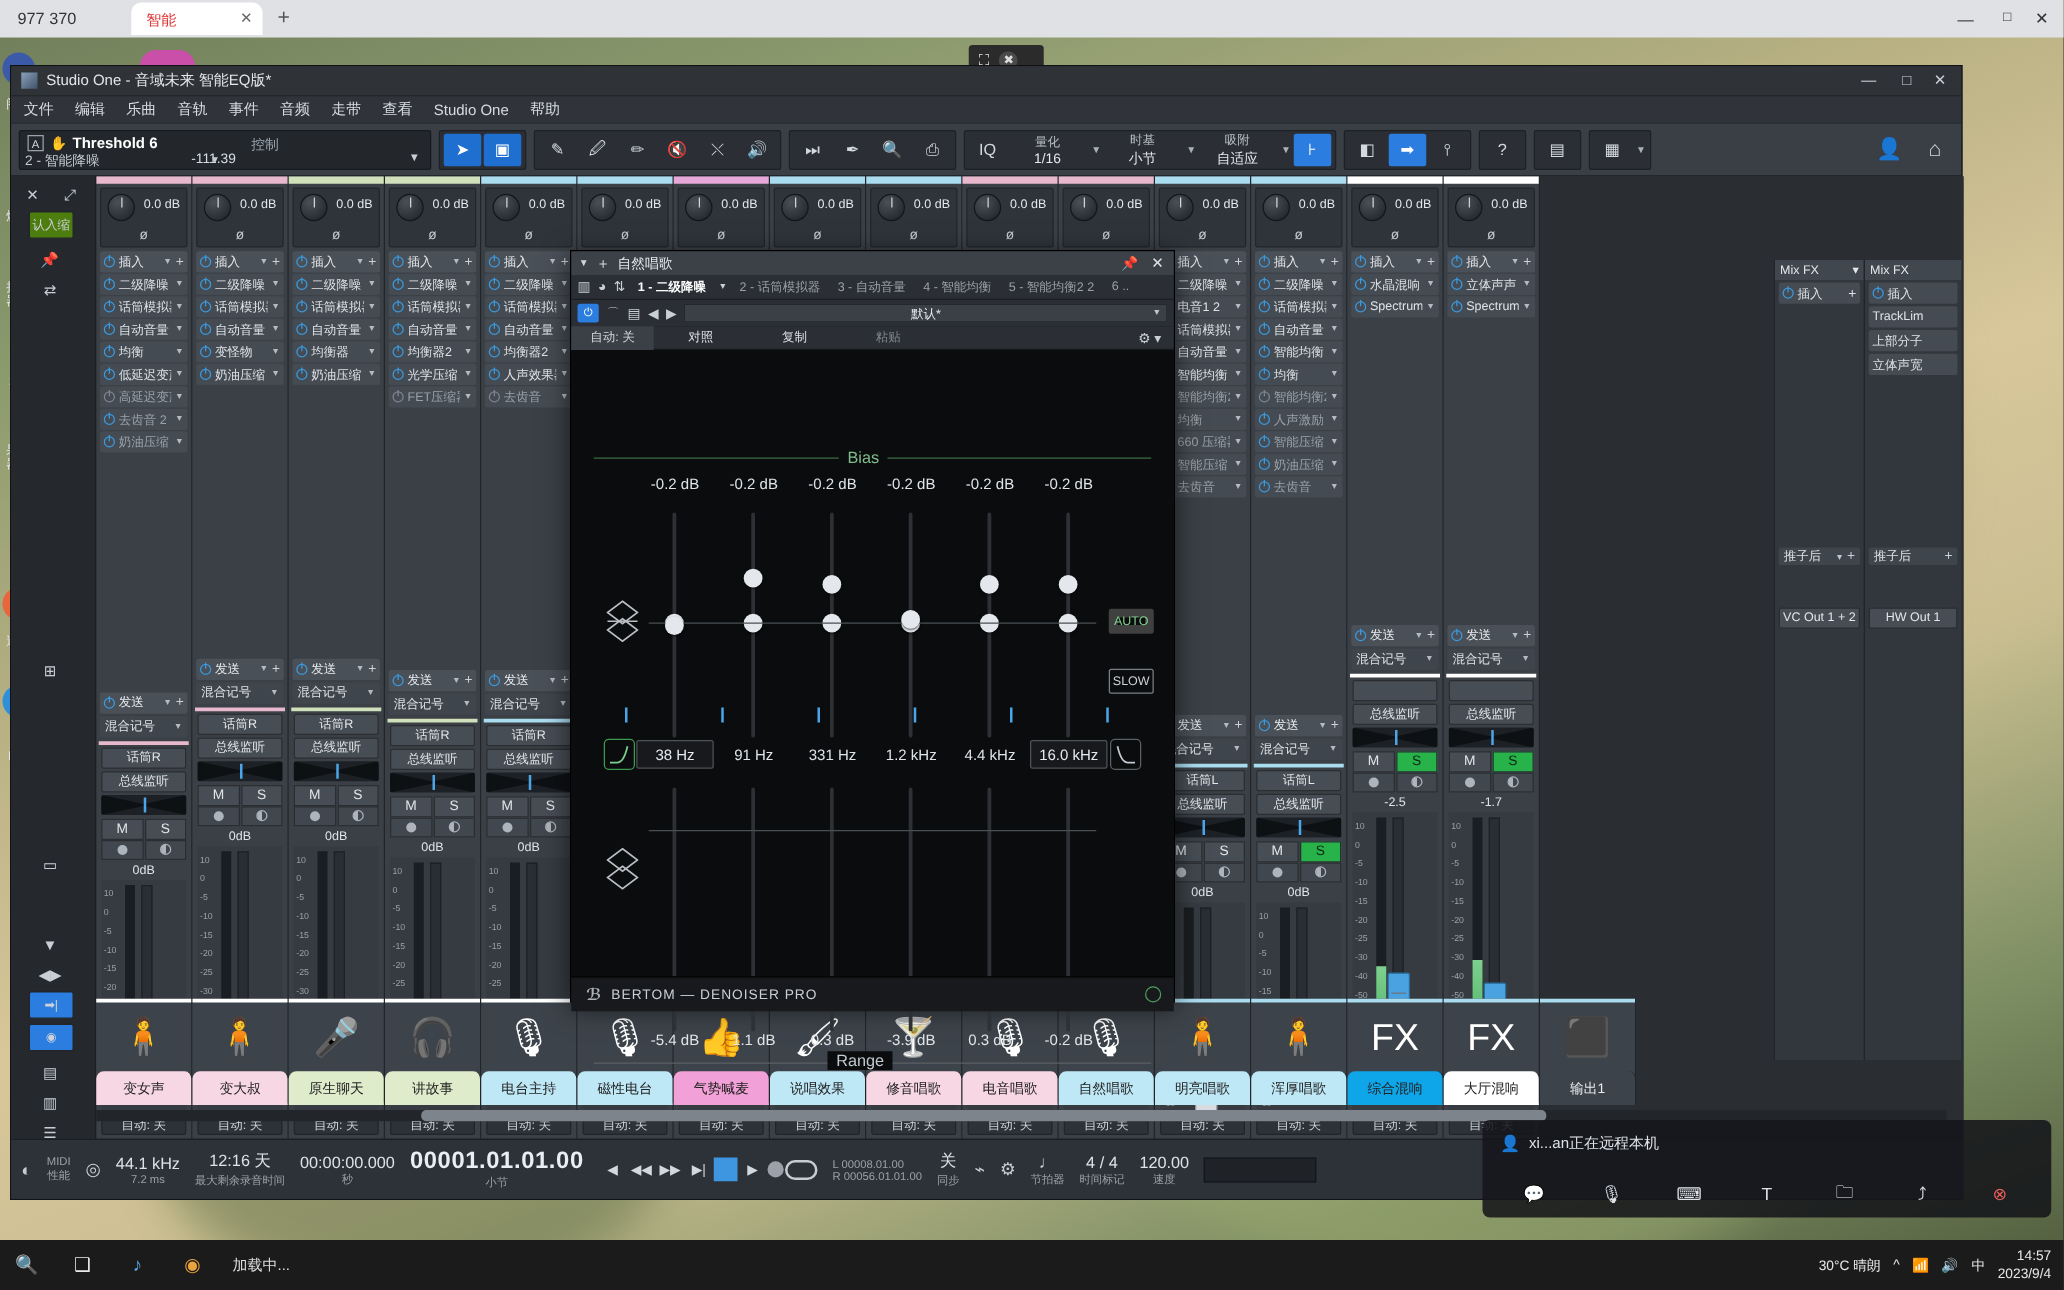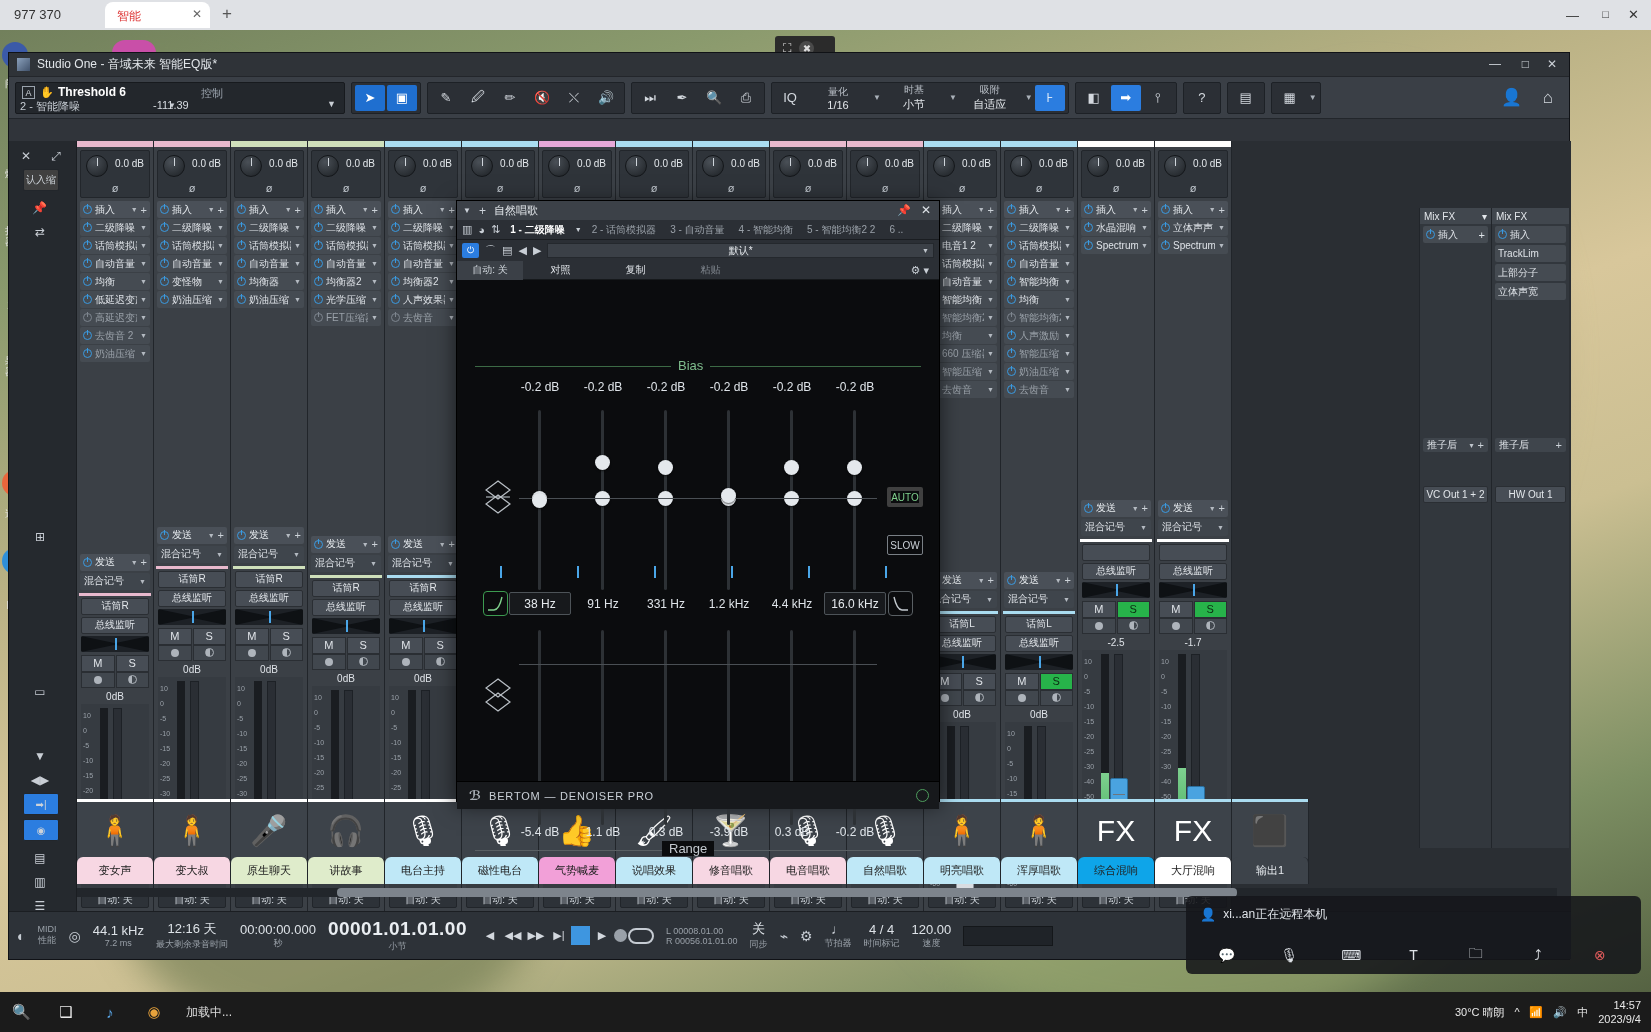--- a/index.html
+++ b/index.html
@@ -76,21 +76,21 @@
   .tb-field .l2 { font-size:11px; color:#e4e8ec; }
   .tb-dd { font-size:8px; color:#aab1b9; margin-left:2px; }
 
   
   .mixer { position:absolute; left:0; top:88px; width:1562px; height:770px;
     background:#2a2e33; display:flex; }
   .mx-rail { width:68px; height:100%; background:#25292e; position:relative;
     border-right:1px solid #1b1e22; }
   .rail-btn { position:absolute; width:22px; height:22px; display:flex; align-items:center;
     justify-content:center; color:#c9ced5; font-size:12px; }
-  .rail-sq { position:absolute; left:14px; width:36px; height:22px; background:#404040;
+  .rail-sq { position:absolute; left:14px; width:36px; height:22px; background:#4d7c0f;
     border:1px solid #22262b; border-radius:2px; color:#ccd2d8; font-size:10px;
     display:flex; align-items:center; justify-content:center; }
 
   .strips { flex:1; display:flex; overflow:hidden; position:relative; }
   .strip { width:77px; background:#3b4046; border-right:1px solid #21252a;
     display:flex; flex-direction:column; position:relative; }
   .strip-top { height:6px; }
   .pan-box { height:48px; background:#2f343a; border:1px solid #22262b; margin:3px 3px 0;
     border-radius:2px; position:relative; }
   .knob { position:absolute; left:5px; top:4px; width:22px; height:22px; border-radius:50%;
@@ -227,21 +227,21 @@
   .sec-title { position:absolute; font-size:13px; color:#7fbd8d; background:#0b0c0e; padding:0 7px; }
   .sec-line2 { position:absolute; height:1px; background:#5a6064; }
   .sec-title2 { position:absolute; font-size:13px; color:#c3c9cf; background:#0b0c0e; padding:0 7px; }
   .bval { position:absolute; font-size:12px; color:#dfe4e9; text-align:center; width:62px; }
   .strack { position:absolute; width:3px; background:#2d3135; border-radius:2px; }
   .sline { position:absolute; height:1px; background:#4a4f54; }
   .shandle { position:absolute; width:15px; height:15px; border-radius:50%; background:#e4e8ec;
     box-shadow:0 1px 2px rgba(0,0,0,.6); }
   .sfill { position:absolute; width:5px; background:#5ec46d; border-radius:2px; }
   .arrowsY { position:absolute; width:26px; height:34px; }
-  .auto-bx { position:absolute; width:36px; height:20px; border:4px solid #404040;
+  .auto-bx { position:absolute; width:36px; height:20px; border:7px solid #404040;
     color:#7fd08c; font-size:10px; display:flex; align-items:center; justify-content:center; border-radius:2px; }
   .slow-bx { position:absolute; width:36px; height:20px; border:1px solid #7a8086;
     color:#cbd1d7; font-size:10px; display:flex; align-items:center; justify-content:center; border-radius:2px; }
   .freq { position:absolute; font-size:12px; color:#dfe4e9; text-align:center; width:62px; }
   .freq-box { position:absolute; width:62px; height:23px; background:#17191c; border:1px solid #4d5358;
     border-radius:2px; font-size:12px; color:#e6eaee; display:flex; align-items:center; justify-content:center; }
   .filt-bx { position:absolute; width:25px; height:25px; border:1px solid #3c9a50; border-radius:4px; }
   .filt-bx2 { position:absolute; width:25px; height:25px; border:1px solid #5a6064; border-radius:4px; }
   .plug-foot { height:28px; background:#17191c; display:flex; align-items:center; padding:0 12px;
     gap:8px; position:relative; border-top:1px solid #000; }
@@ -331,20 +331,32 @@
   <div class="s1">
 
     <div class="s1-title">
       <div class="s1-logo"></div>
       <div class="s1-title-text">Studio One - 音域未来 智能EQ版*</div>
       <div class="s1-wbtn" style="right:68px;">—</div>
       <div class="s1-wbtn" style="right:40px;">□</div>
       <div class="s1-wbtn" style="right:12px;">✕</div>
     </div>
 
+    <div class="s1-menu">
+      <span>文件</span>
+      <span>编辑</span>
+      <span>乐曲</span>
+      <span>音轨</span>
+      <span>事件</span>
+      <span>音频</span>
+      <span>走带</span>
+      <span>查看</span>
+      <span>Studio One</span>
+      <span>帮助</span>
+    </div>
 
     <div class="s1-tb">
       <div class="tb-left">
         <div class="tb-a">A</div>
         <div class="tb-hand">✋</div>
         <div class="tb-thr">Threshold 6</div>
         <div class="tb-sub">2 - 智能降噪</div>
         <div class="tb-val">-111.39</div>
         <div class="tb-ctrl">控制</div>
         <div class="tb-carL">▼</div>

